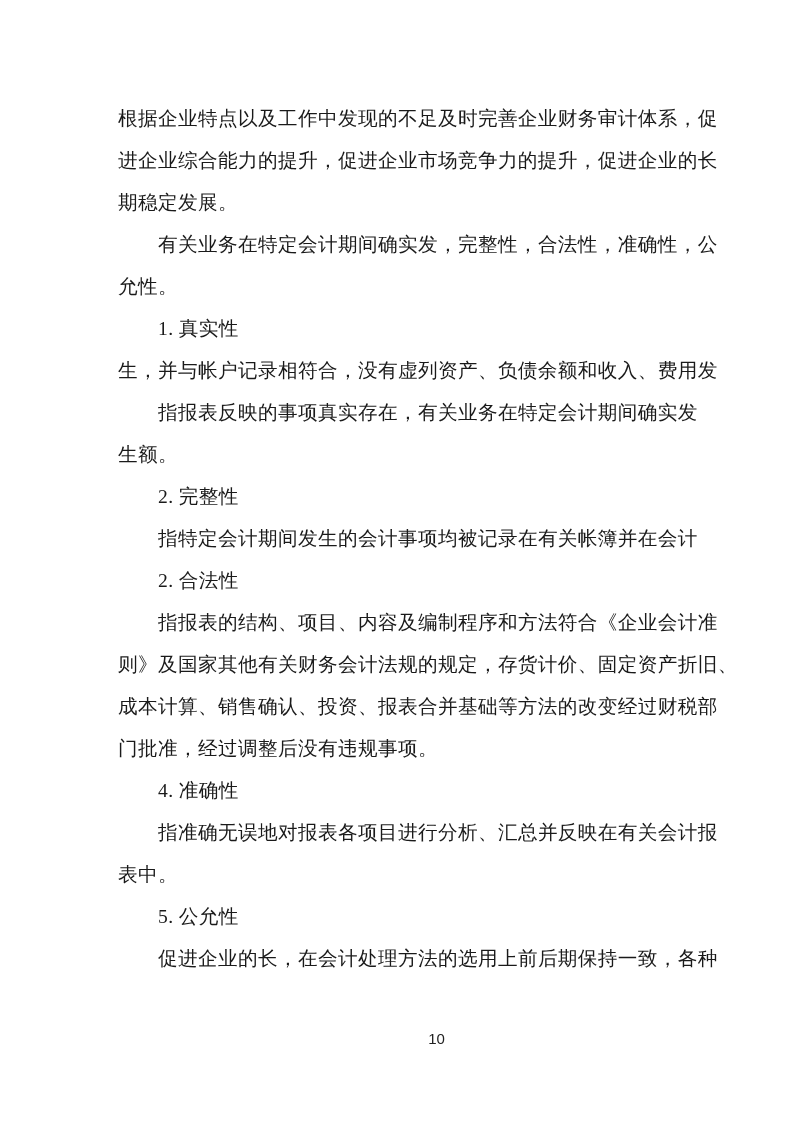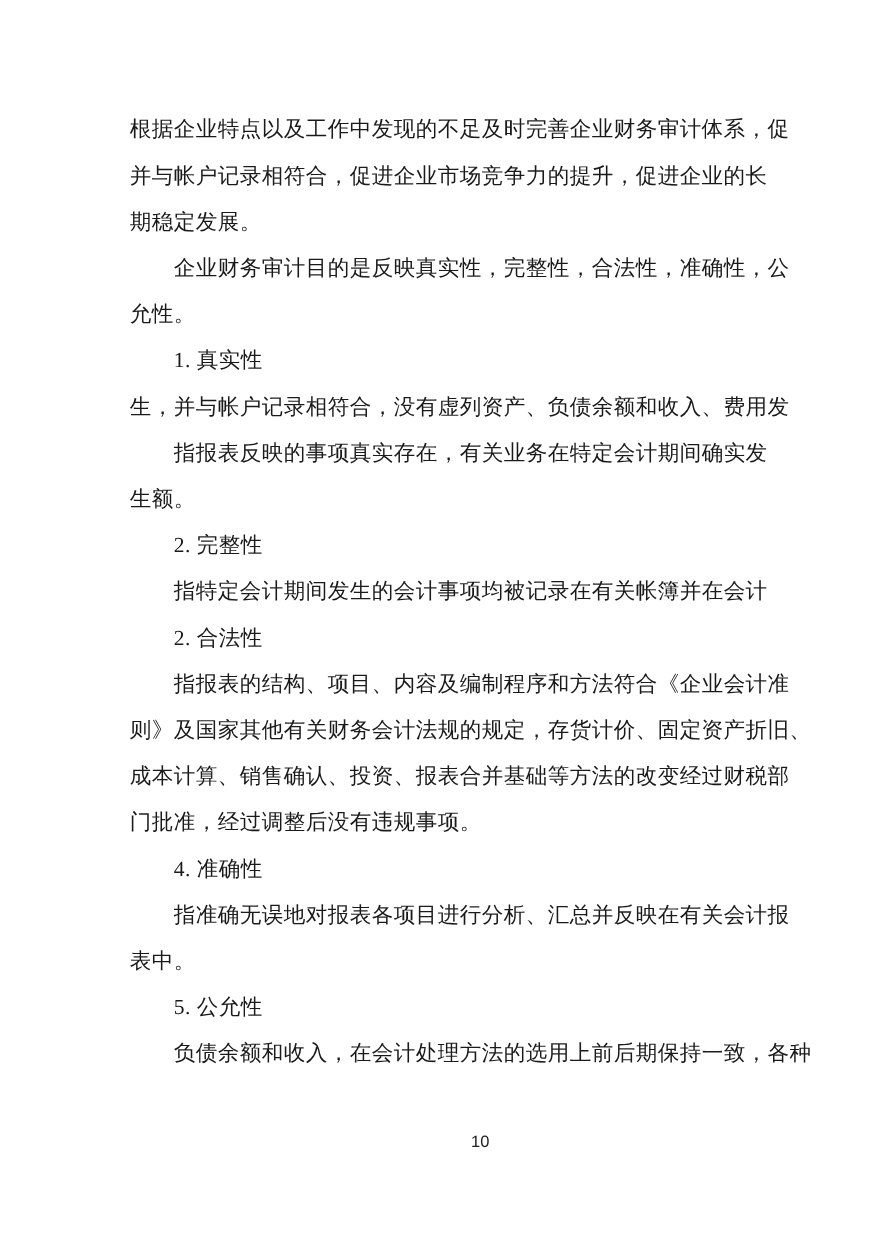--- a/index.html
+++ b/index.html
@@ -19,35 +19,35 @@
     position: absolute; left: 0; width: 793px; top: 1030px;
     text-align: center; font-family: Liberation Sans, sans-serif;
     font-size: 15px; color: #222; padding-left: 40px;
   }
 </style>
 </head>
 <body>
 
 <div class="page">
   <div class="line justify">根据企业特点以及工作中发现的不足及时完善企业财务审计体系，促</div>
-  <div class="line justify">并与帐户记录相符合，促进企业市场竞争力的提升，促进企业的长</div>
+  <div class="line justify">进企业综合能力的提升，促进企业市场竞争力的提升，促进企业的长</div>
   <div class="line">期稳定发展。</div>
-  <div class="line indent justify">企业财务审计目的是反映真实性，完整性，合法性，准确性，公</div>
+  <div class="line indent justify">有关业务在特定会计期间确实发，完整性，合法性，准确性，公</div>
   <div class="line">允性。</div>
   <div class="line indent">1. 真实性</div>
   <div class="line justify">生，并与帐户记录相符合，没有虚列资产、负债余额和收入、费用发</div>
   <div class="line indent justify">指报表反映的事项真实存在，有关业务在特定会计期间确实发</div>
   <div class="line">生额。</div>
   <div class="line indent">2. 完整性</div>
   <div class="line indent justify">指特定会计期间发生的会计事项均被记录在有关帐簿并在会计</div>
   <div class="line indent">2. 合法性</div>
   <div class="line indent justify">指报表的结构、项目、内容及编制程序和方法符合《企业会计准</div>
   <div class="line justify">则》及国家其他有关财务会计法规的规定，存货计价、固定资产折旧、</div>
   <div class="line justify">成本计算、销售确认、投资、报表合并基础等方法的改变经过财税部</div>
   <div class="line">门批准，经过调整后没有违规事项。</div>
   <div class="line indent">4. 准确性</div>
   <div class="line indent justify">指准确无误地对报表各项目进行分析、汇总并反映在有关会计报</div>
   <div class="line">表中。</div>
   <div class="line indent">5. 公允性</div>
-  <div class="line indent justify">负债余额和收入，在会计处理方法的选用上前后期保持一致，各种</div>
+  <div class="line indent justify">促进企业的长，在会计处理方法的选用上前后期保持一致，各种</div>
 </div>
 
 <div class="page-number">10</div>
 
 </body></html>

